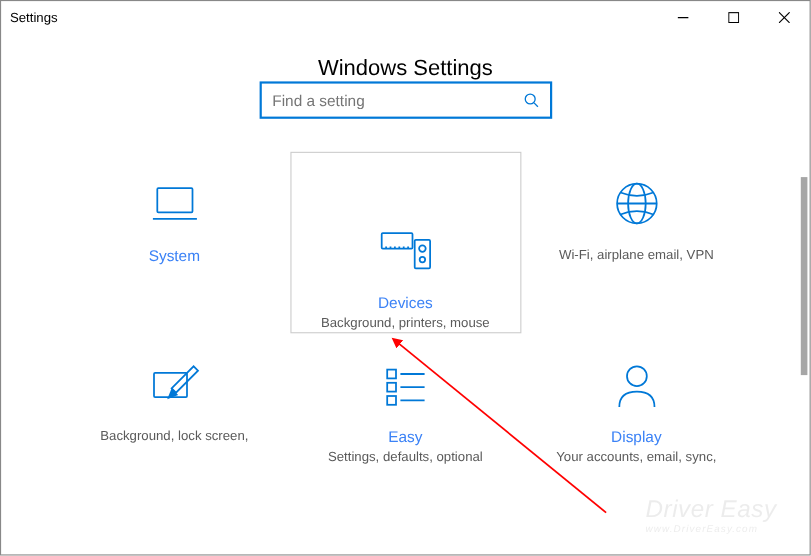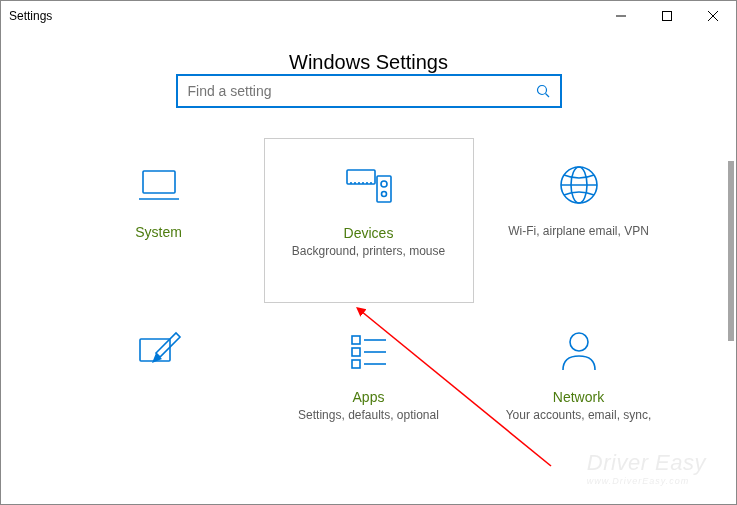--- a/index.html
+++ b/index.html
@@ -5,30 +5,30 @@
     * { margin: 0; padding: 0; box-sizing: border-box; font-family: "Segoe UI", Arial, sans-serif; }
     body { width: 737px; height: 505px; background: #fff; position: relative; overflow: hidden; border: 1px solid #888; }
     .titlebar { height: 30px; display: flex; align-items: center; justify-content: space-between; padding-left: 8px; }
     .titlebar-title { font-size: 12px; color: #000; }
     .win-controls { display: flex; height: 100%; }
     .win-btn { width: 46px; height: 100%; display: flex; align-items: center; justify-content: center; }
     .win-btn svg { stroke: #000; stroke-width: 1; fill: none; }
     .content { padding-top: 20px; text-align: center; }
     .page-title { font-size: 20px; font-weight: 400; color: #000; }
     .search-wrap { display: flex; justify-content: center; }
-    .search-box { width: 386px; height: 34px; border: 2px solid #0078d7; display: flex; align-items: center; padding: 0 10px; }
+    .search-box { width: 266px; height: 34px; border: 2px solid #0078d7; display: flex; align-items: center; padding: 0 10px; }
     .search-input { flex: 1; border: none; outline: none; font-size: 14px; color: #666; background: transparent; }
     .search-icon-wrap { color: #0078d7; }
     .search-icon-wrap svg { display: block; }
     .tiles { display: flex; flex-wrap: wrap; justify-content: center; margin-top: 30px; padding: 0 40px; }
     .tile { width: 210px; height: 165px; display: flex; flex-direction: column; align-items: center; justify-content: flex-start; padding-top: 20px; cursor: pointer; }
-    .tile.selected { border: 1px solid #ccc; }
+    .tile.selected { border: 1px solid #ccc; justify-content: flex-end; }
     .tile-icon { height: 54px; display: flex; align-items: center; justify-content: center; margin-bottom: 12px; }
     .tile-icon svg { stroke: #0078d7; fill: none; stroke-width: 1.6; }
-    .tile-title { font-size: 14px; color: #4d7c0f; margin-bottom: 3px; }
+    .tile-title { font-size: 14px; color: #3b82f6; margin-bottom: 3px; }
     .tile-sub { font-size: 12px; color: #5a5a5a; text-align: center; padding: 0 14px; line-height: 1.3; }
     .scrollbar { position: absolute; right: 2px; top: 160px; width: 6px; height: 180px; background: #a6a6a6; }
     .arrow { position: absolute; pointer-events: none; }
     .arrow svg { overflow: visible; }
     .watermark { position: absolute; right: 30px; bottom: 18px; font-size: 22px; color: #bdbdbd; opacity: 0.28; z-index: 0; letter-spacing: .5px; font-style: italic; }
     .watermark small { font-size: 9px; display: block; letter-spacing: 1px; }
   </style>
 </head>
 <body>
 
@@ -114,45 +114,46 @@
     </div>
 
     <div class="tile" style="height:130px;">
       <div class="tile-icon">
         <svg width="46" height="42" viewBox="0 0 46 42">
           <rect x="4" y="10" width="30" height="22" rx="1"></rect>
           <path d="M20 24 L40 4 L44 8 L24 28 Z"></path>
           <path d="M20 24 L16 34 L26 30 Z" fill="#0078d7" stroke="none"></path>
         </svg>
       </div>
+      <div class="tile-sub">Background, lock screen,</div>
     </div>
 
     <div class="tile" style="height:130px;">
       <div class="tile-icon">
         <svg width="42" height="40" viewBox="0 0 42 40">
           <rect x="4" y="6" width="8" height="8"></rect>
             <line x1="16" y1="10" x2="38" y2="10"></line>
           <rect x="4" y="18" width="8" height="8"></rect>
             <line x1="16" y1="22" x2="38" y2="22"></line>
           <rect x="4" y="30" width="8" height="8"></rect>
             <line x1="16" y1="34" x2="38" y2="34"></line>
         </svg>
       </div>
-      <div class="tile-title">Apps</div>
+      <div class="tile-title">Easy</div>
       <div class="tile-sub">Settings, defaults, optional</div>
     </div>
 
     <div class="tile" style="height:130px;">
       <div class="tile-icon">
         <svg width="40" height="44" viewBox="0 0 40 44">
           <circle cx="20" cy="14" r="9"></circle>
           <path d="M4 42 Q4 28 20 28 Q36 28 36 42"></path>
         </svg>
       </div>
-      <div class="tile-title">Network</div>
+      <div class="tile-title">Display</div>
       <div class="tile-sub">Your accounts, email, sync,</div>
     </div>
 
   </div>
 </div>
 
 <div class="scrollbar"></div>
 
 <div class="arrow" style="left:350px; top:300px;">
   <svg width="220" height="180">

